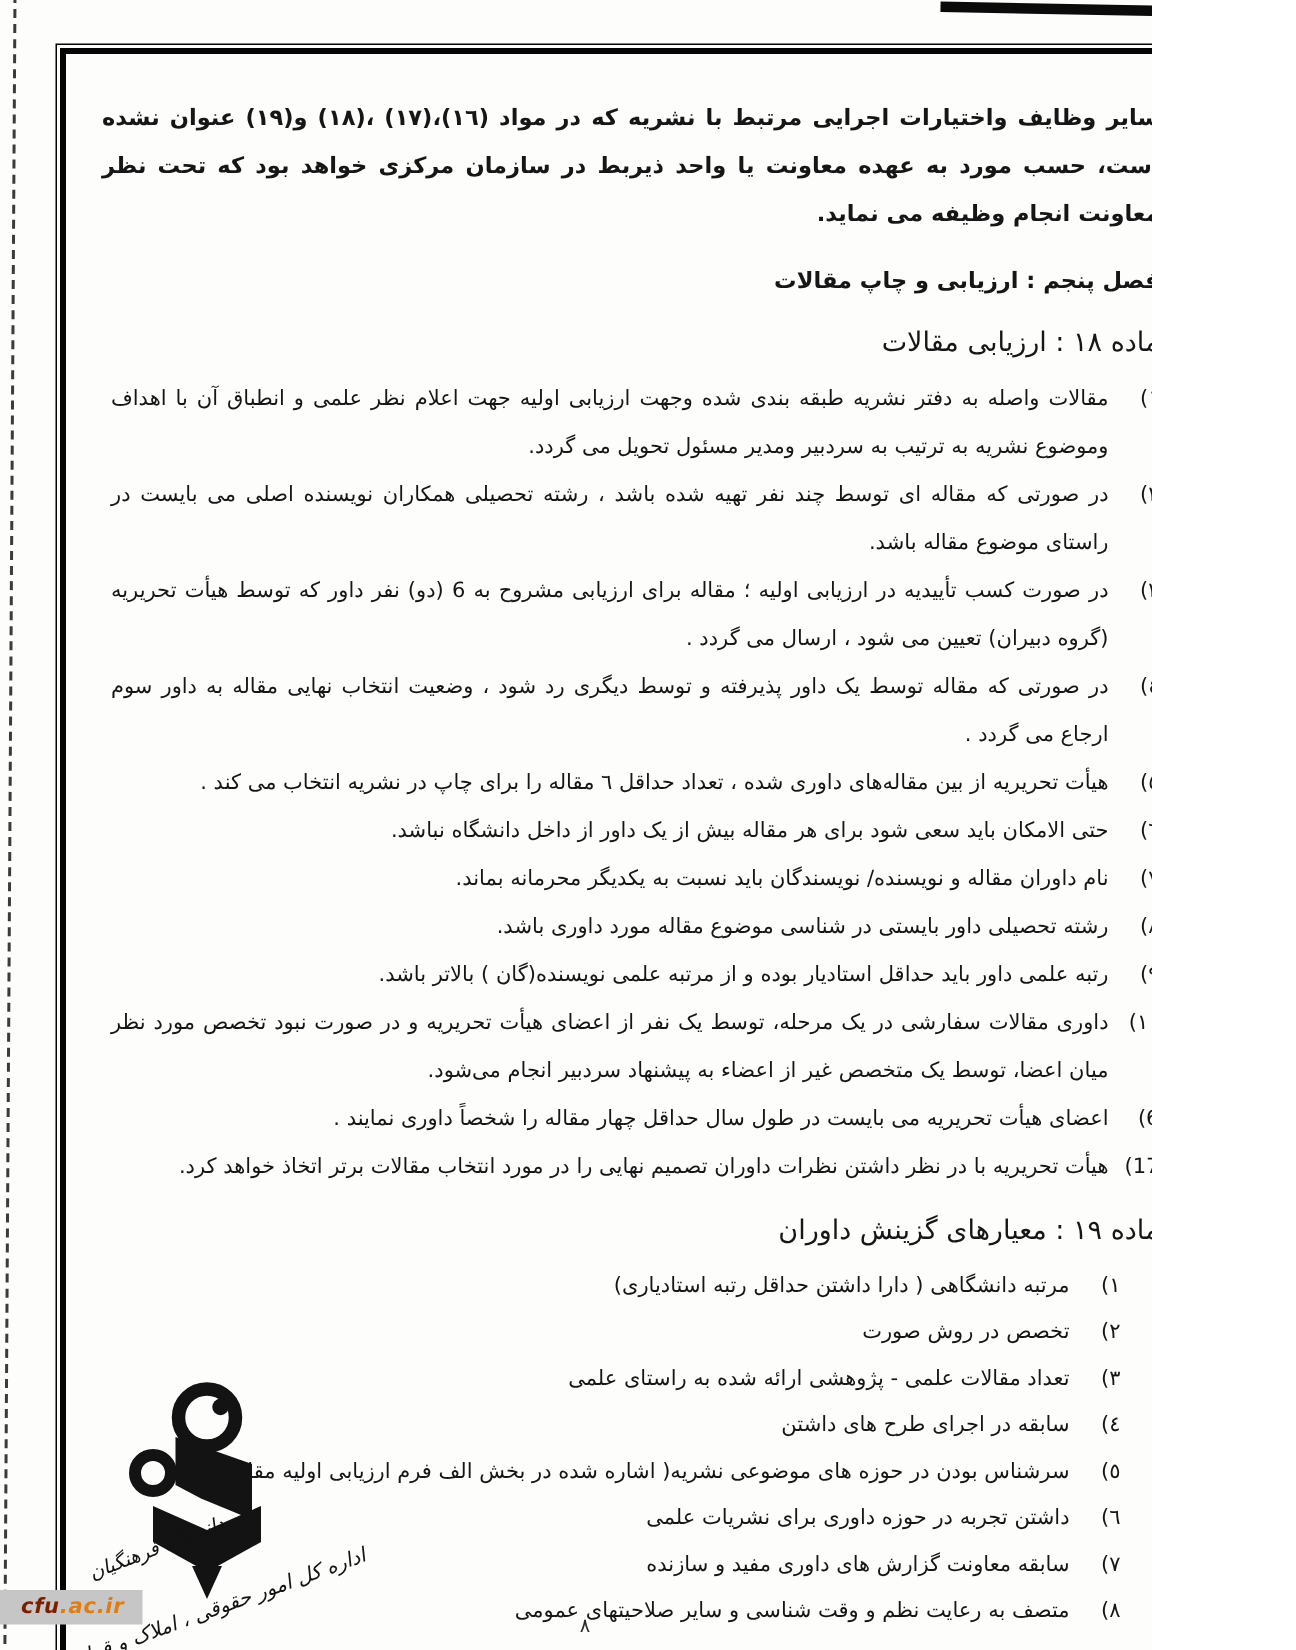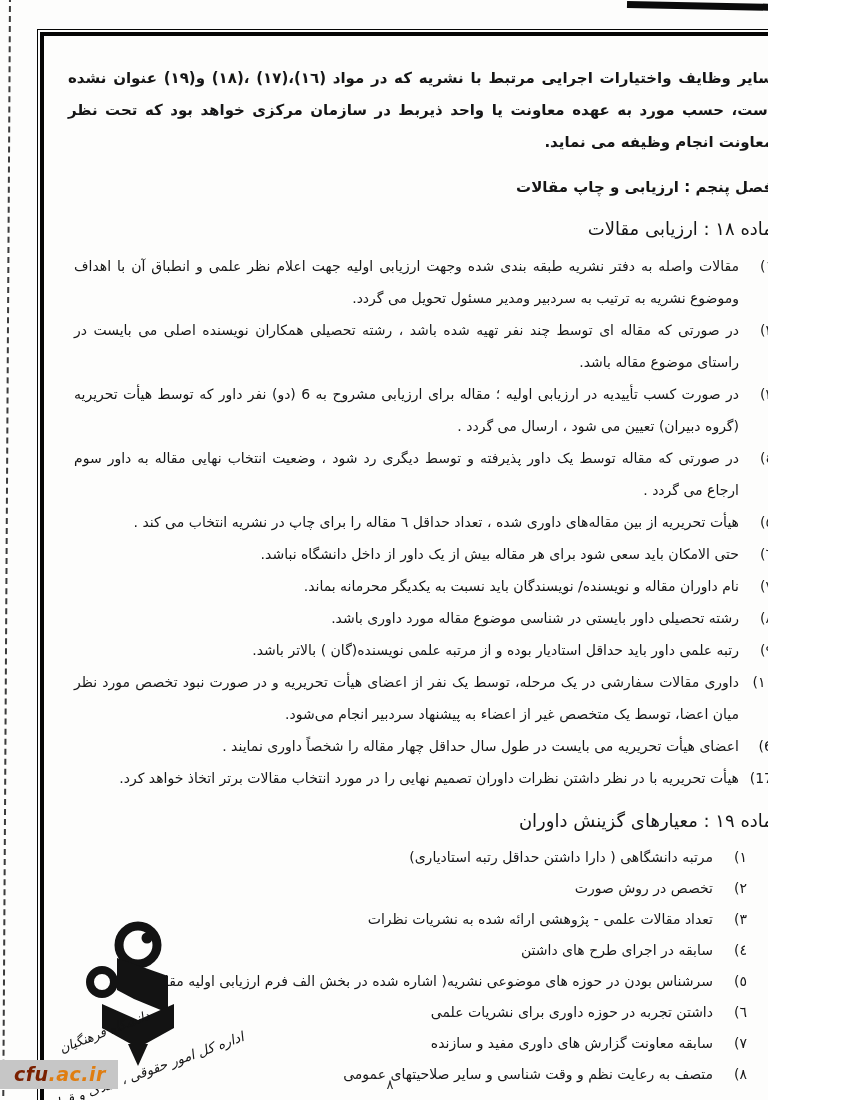--- a/index.html
+++ b/index.html
@@ -59,21 +59,21 @@
   
   .stamp { position:absolute; left:14px; top:918px; width:260px; height:182px; pointer-events:none; }
   .stamp svg { width:100%; height:100%; }
   .stamp text {
     font-family:"DejaVu Sans", sans-serif; font-style:italic; fill:#131313;
   }
 
   
   .watermark {
     position:absolute; left:0; top:1060px; padding:3px 12px 4px 14px;
-    background:#c6c6c6; font-weight:bold; font-style:italic; font-size:19px;
+    background:#c6c6c6; font-weight:bold; font-style:italic; font-size:14px;
     letter-spacing:.5px;
   }
   .watermark .wm1 { color:#7a2000; }
   .watermark .wm2 { color:#e07d10; }
 
   
   .pagenum {
     position:absolute; left:380px; top:1077px; width:20px; text-align:center;
     font-size:13px; color:#2c2c2c;
   }
@@ -152,21 +152,21 @@
           <div class="item">
               <span class="num">١)</span>
               <span class="txt">مرتبه دانشگاهی ( دارا داشتن حداقل رتبه استادیاری)</span>
             </div>
           <div class="item">
               <span class="num">٢)</span>
               <span class="txt">تخصص در روش صورت</span>
             </div>
           <div class="item">
               <span class="num">٣)</span>
-              <span class="txt">تعداد مقالات علمی - پژوهشی ارائه شده به نشریات نظرات</span>
+              <span class="txt">تعداد مقالات علمی - پژوهشی ارائه شده به راستای علمی</span>
             </div>
           <div class="item">
               <span class="num">٤)</span>
               <span class="txt">سابقه در اجرای طرح های داشتن</span>
             </div>
           <div class="item">
               <span class="num">٥)</span>
               <span class="txt">سرشناس بودن در حوزه های موضوعی نشریه( اشاره شده در بخش الف فرم ارزیابی اولیه مقالات)</span>
             </div>
           <div class="item">

